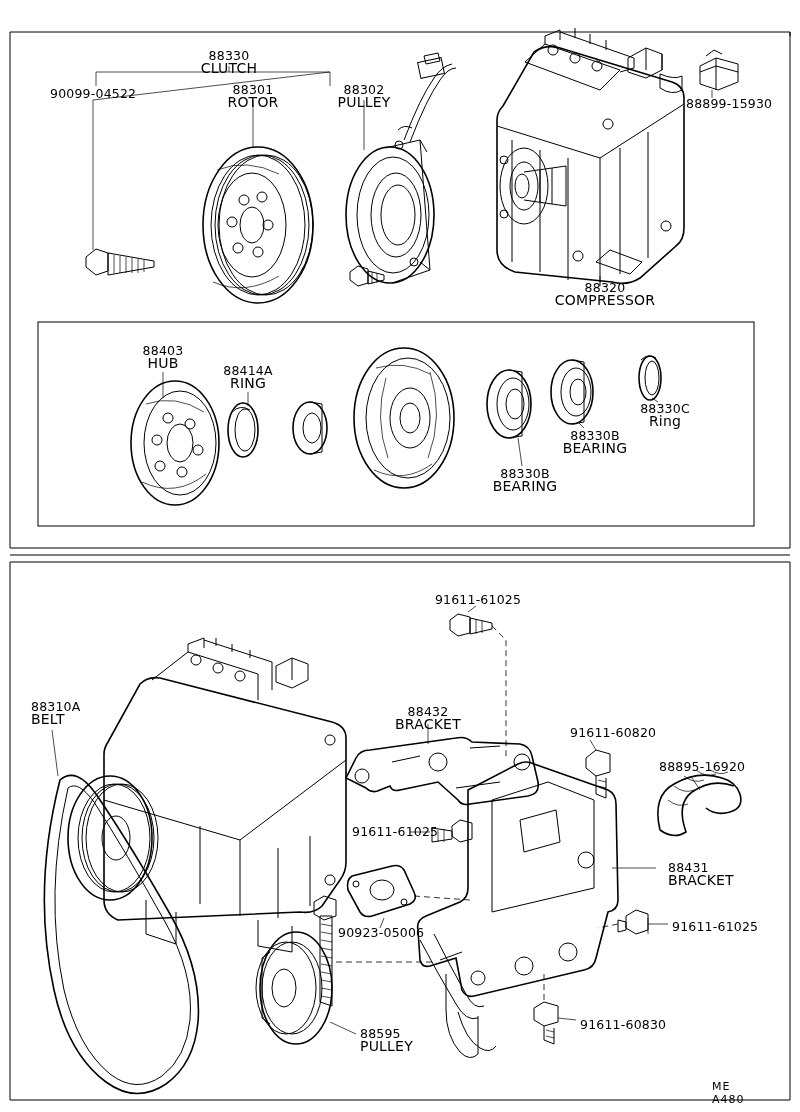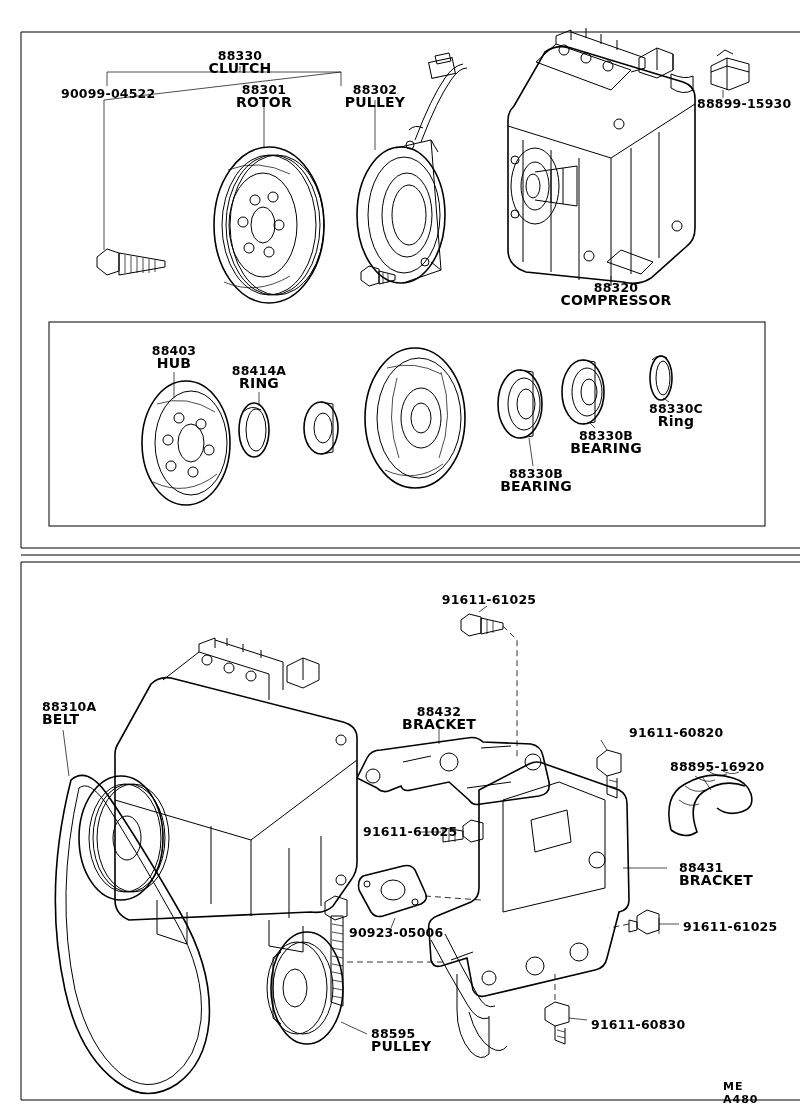--- a/index.html
+++ b/index.html
@@ -10,24 +10,23 @@
   body {
     width: 800px;
     height: 1112px;
     position: relative;
     font-family: "DejaVu Sans", sans-serif;
     color: #000000;
     overflow: hidden;
   }
   #sheet {
     position: absolute;
-    left: 11px; top: 0;
+    left: 0; top: 0;
     width: 724px;
     height: 1112px;
-    font-weight: bold;
   }
   svg.layer {
     position: absolute;
     left: 0; top: 0;
     width: 800px;
     height: 1112px;
     pointer-events: none;
   }
   .lbl {
     position: absolute;
@@ -415,21 +414,21 @@
 
   <div class="lbl center" style="left:478px; top:594px;">
     <span>91611-61025</span>
   </div>
 
   <div class="lbl center" style="left:428px; top:706px;">
     <span>88432</span>
     <span class="sub">BRACKET</span>
   </div>
 
-  <div class="lbl" style="left:570px; top:727px;margin-left:48px;">
+  <div class="lbl" style="left:570px; top:727px;">
     <span>91611-60820</span>
   </div>
 
   <div class="lbl" style="left:659px; top:761px;">
     <span>88895-16920</span>
   </div>
 
   <div class="lbl" style="left:31px; top:701px;">
     <span>88310A</span>
     <span class="sub">BELT</span>

